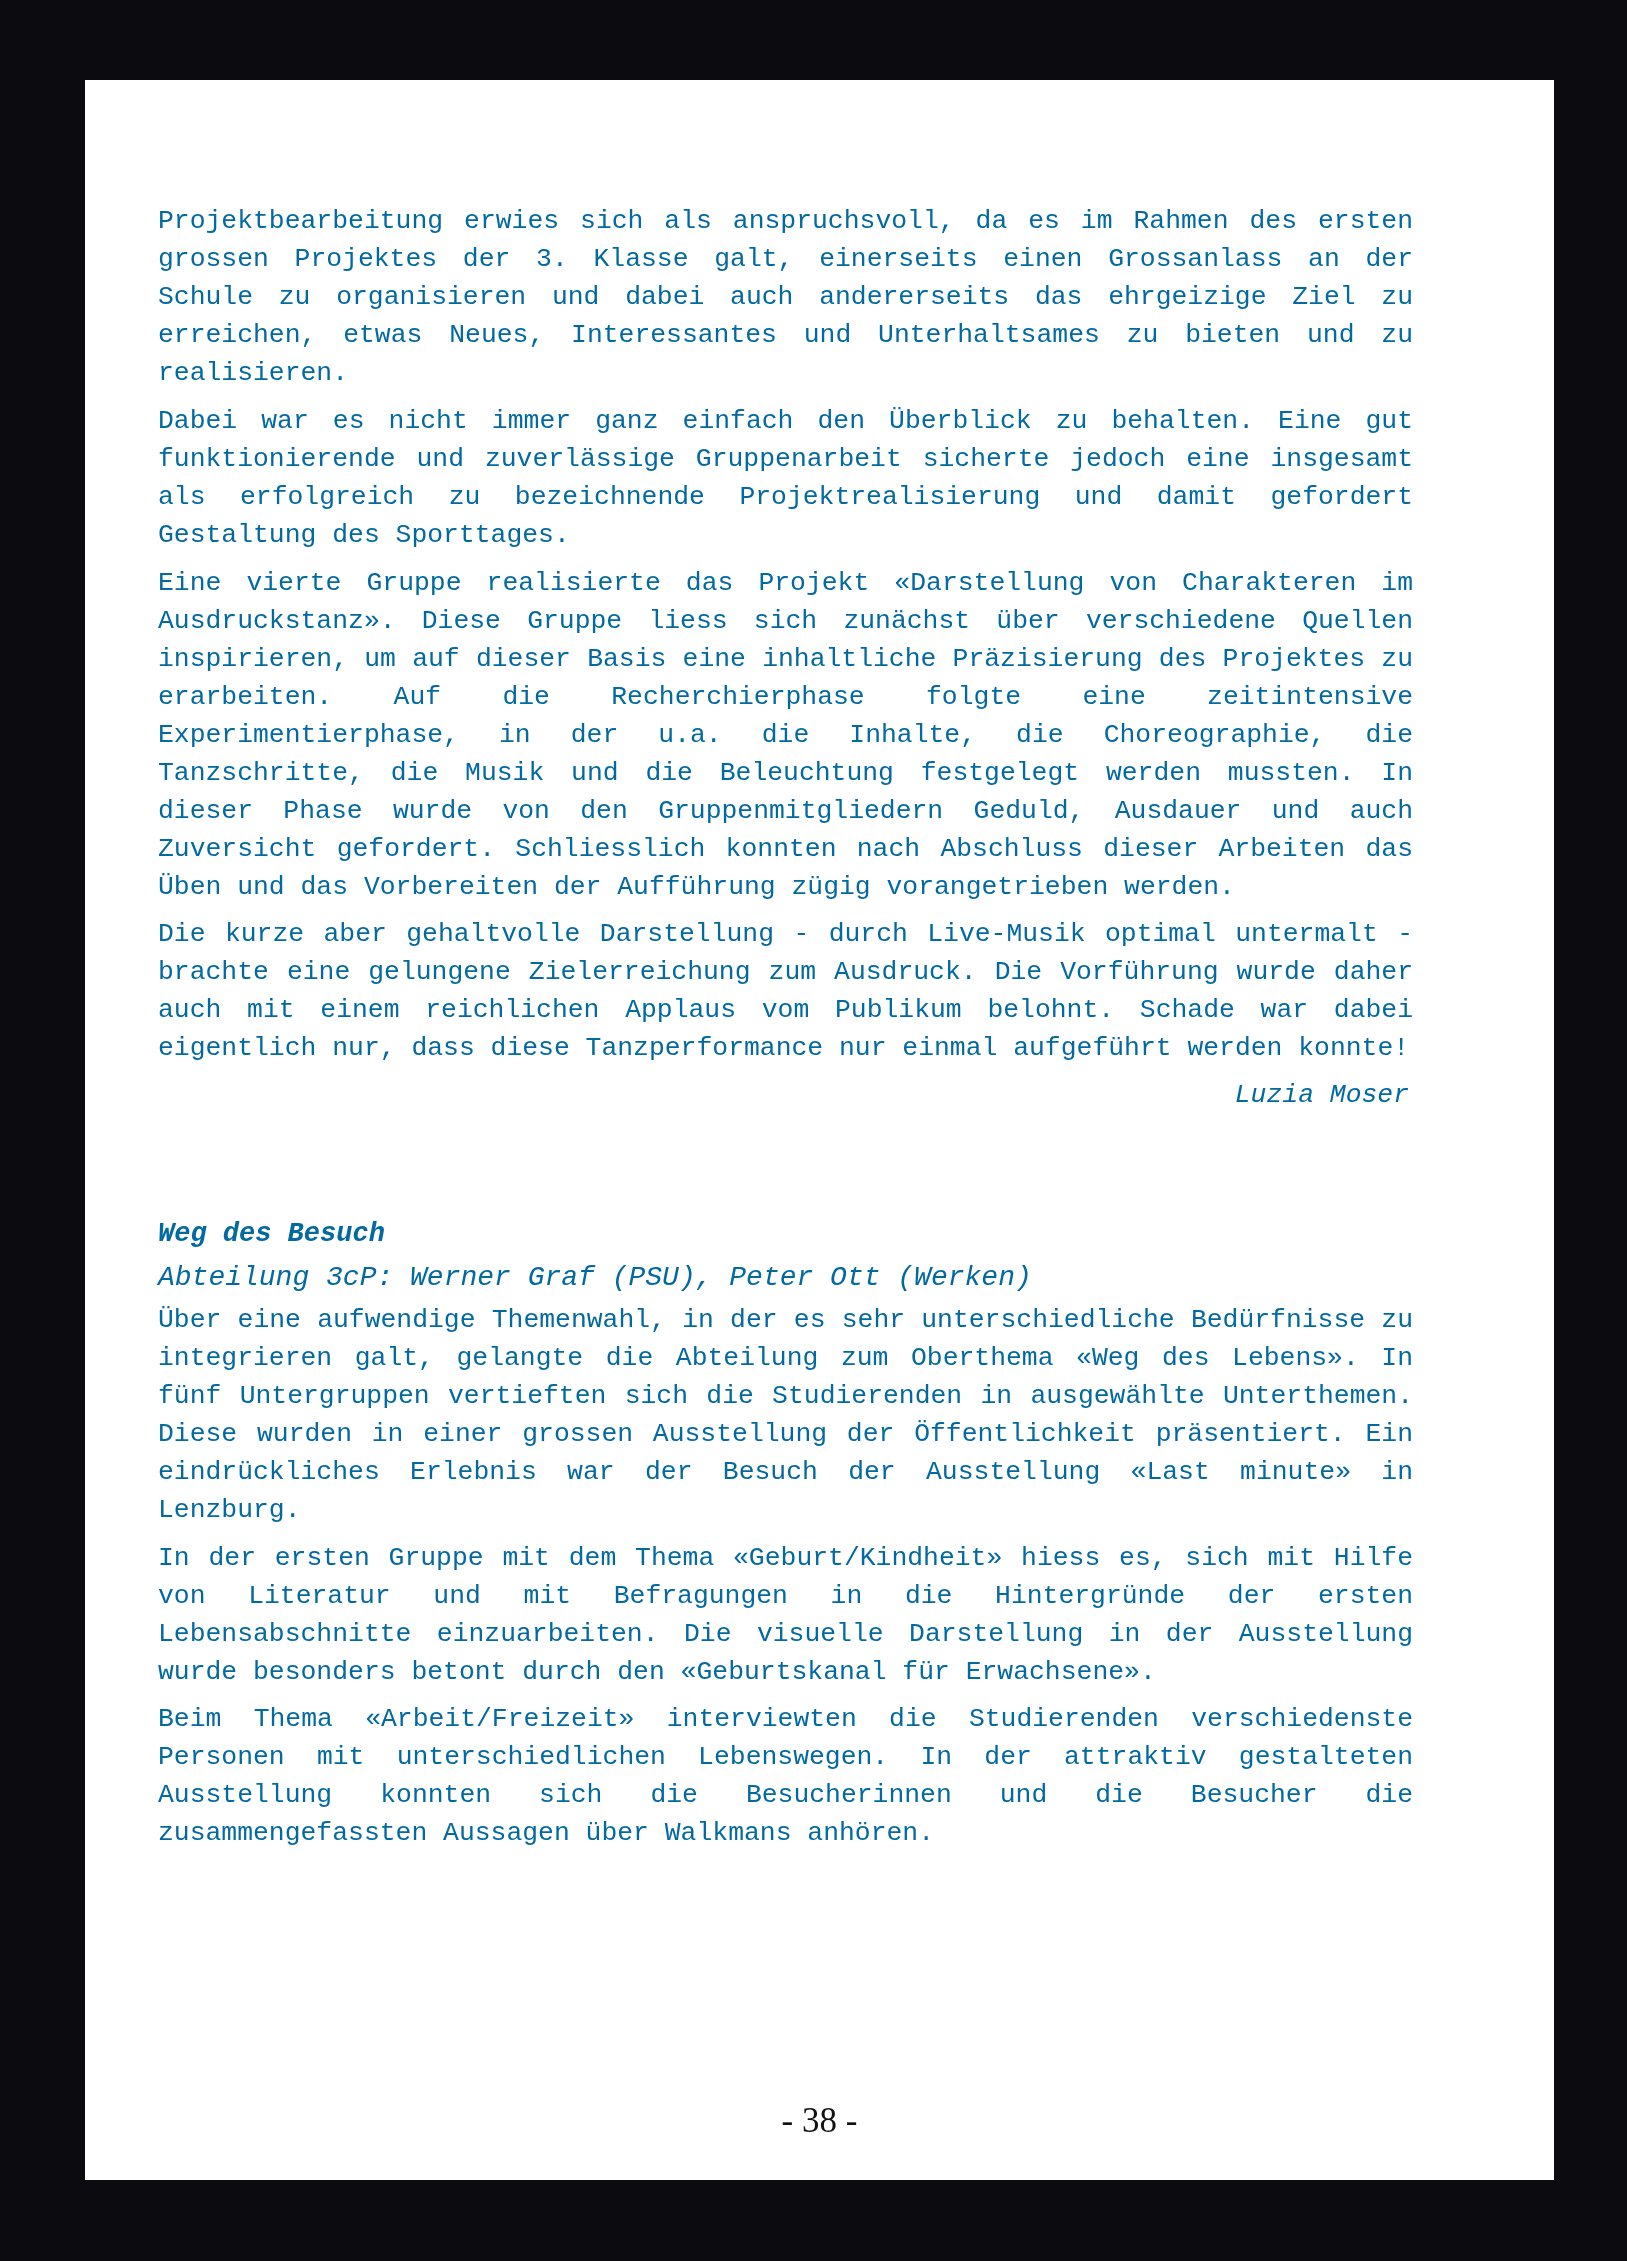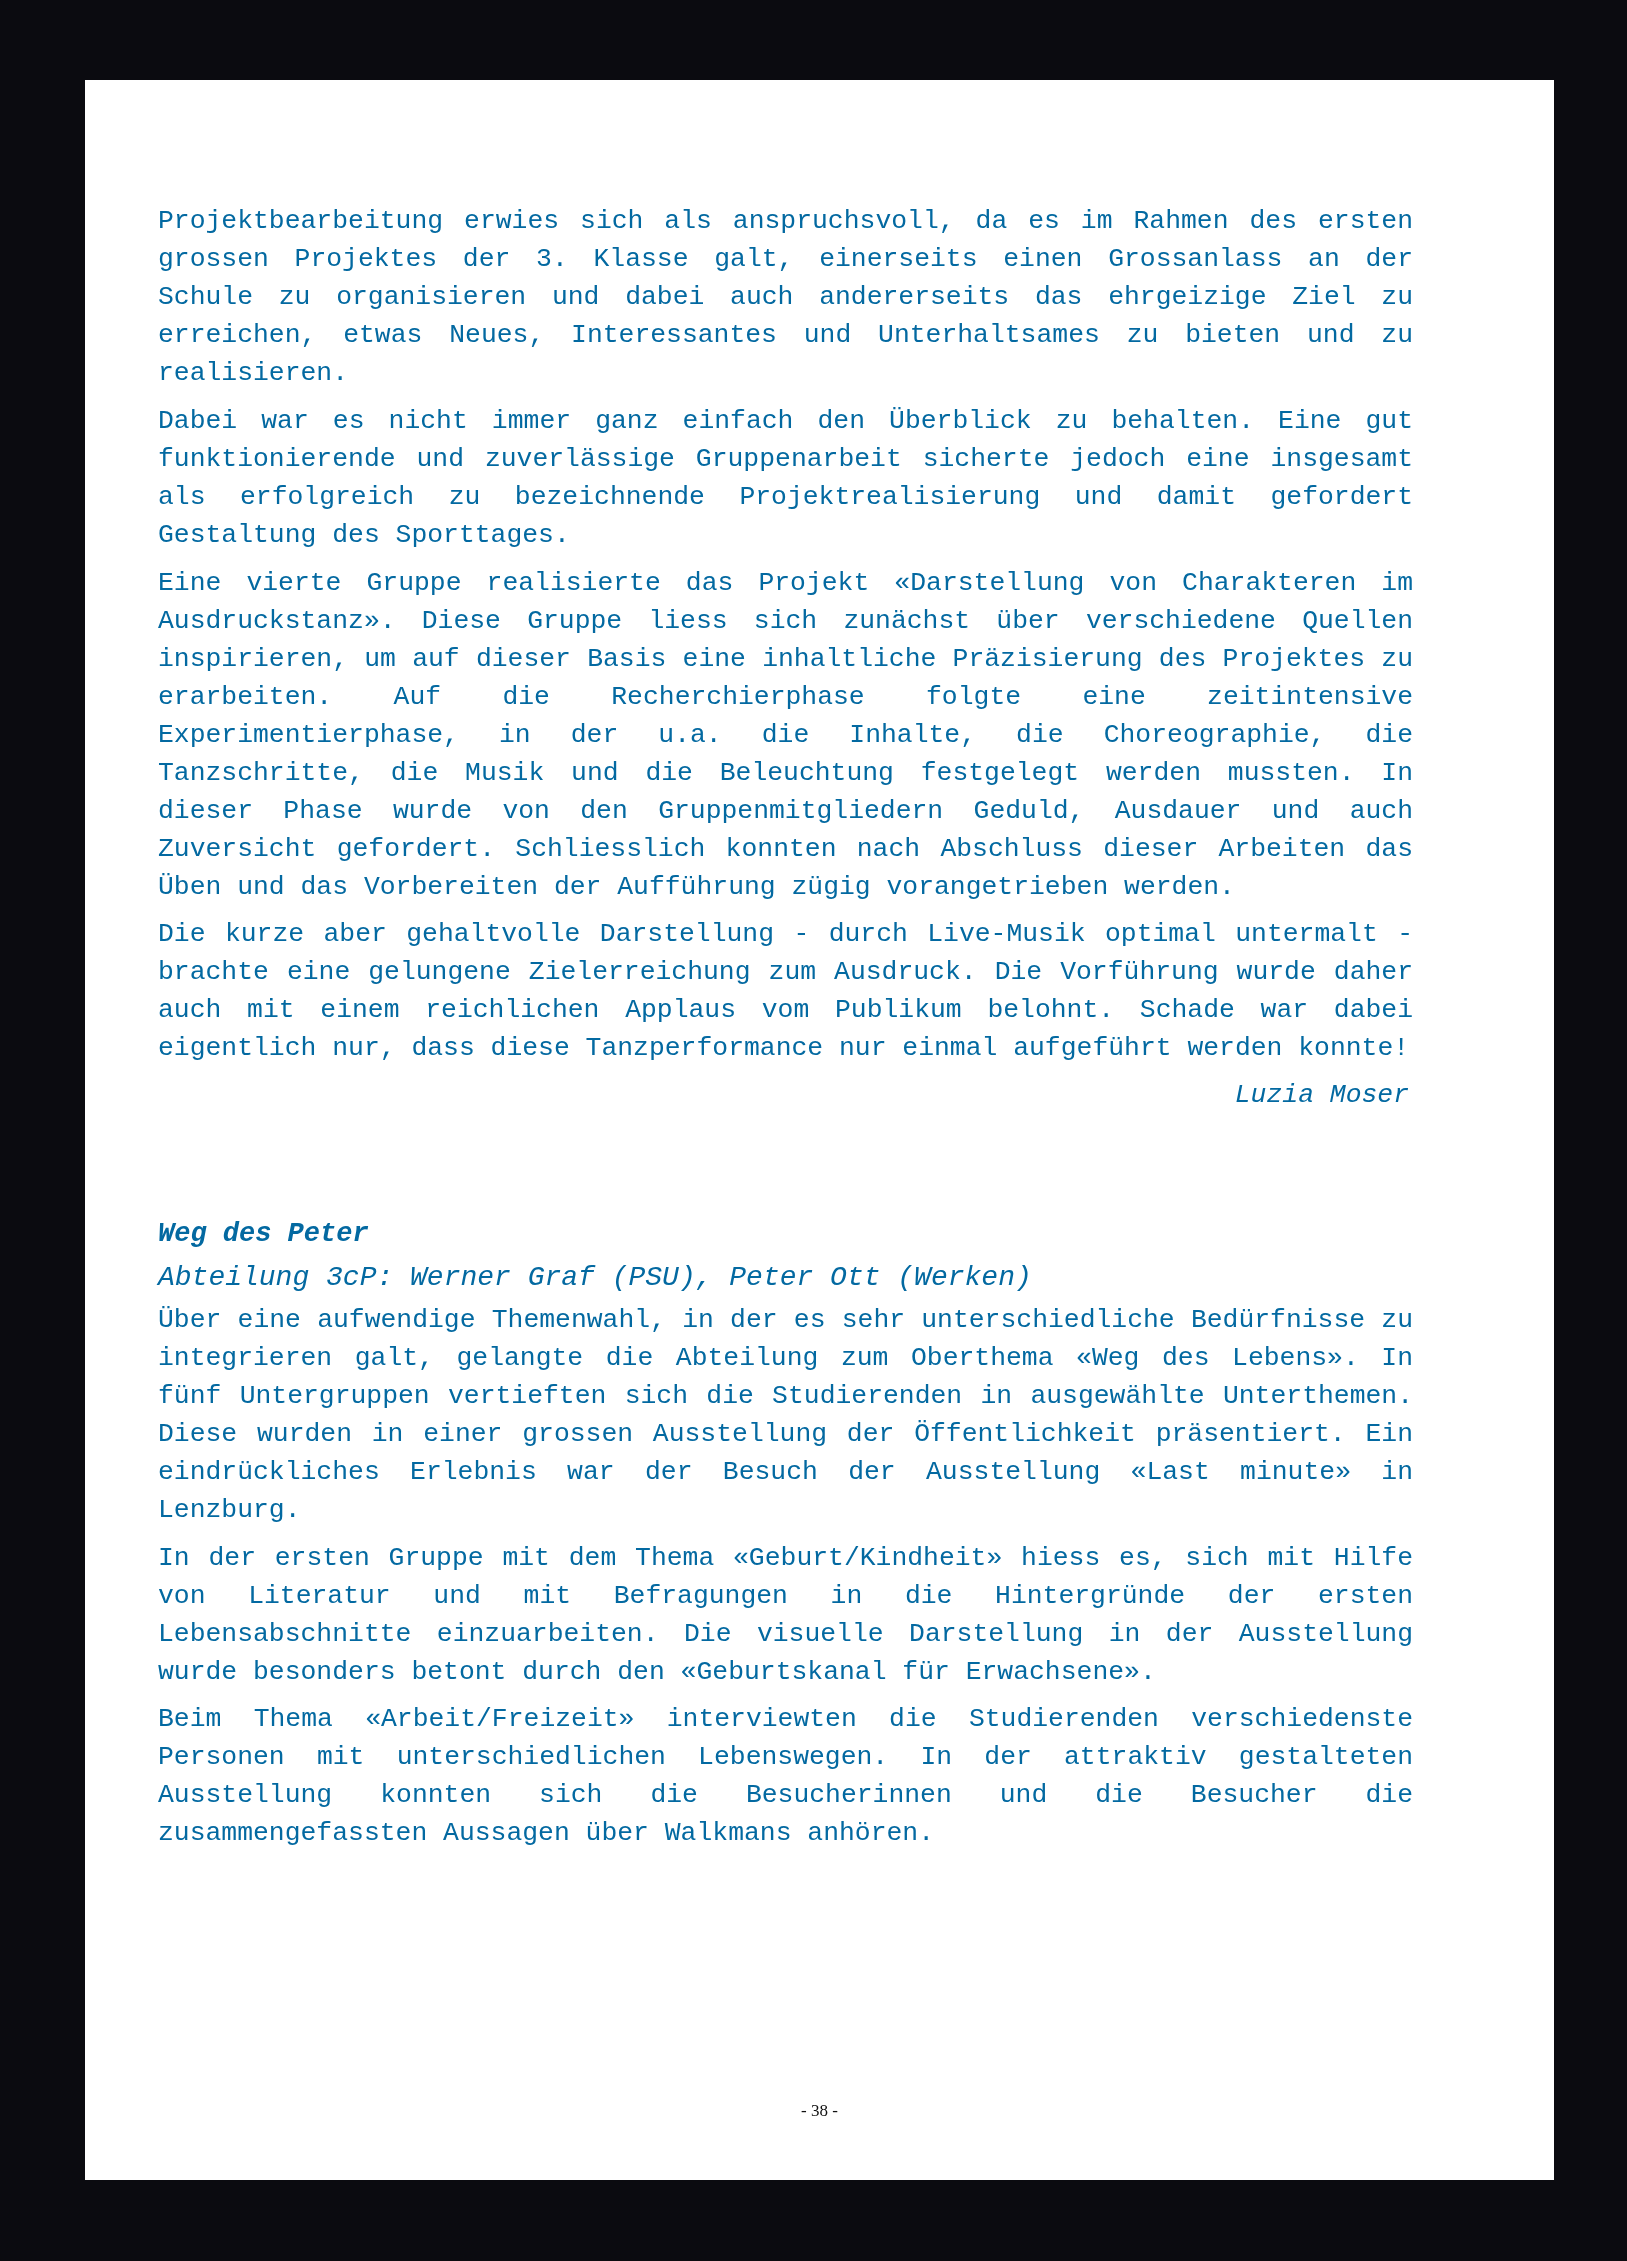--- a/index.html
+++ b/index.html
@@ -58,42 +58,42 @@
       line-height: 33px;
       margin: 0 0 6.5px 0;
     }
     .page-number {
       position: absolute;
       left: 0;
       width: 100%;
       top: 2021px;
       text-align: center;
       font-family: "Liberation Serif", "DejaVu Serif", serif;
-      font-size: 17px;
+      font-size: 35px;
       color: #111111;
     }
   </style>
 </head>
 <body>
 
 <div class="page">
   <div class="content">
 
     <div>
       <p class="para">Projektbearbeitung erwies sich als anspruchsvoll, da es im Rahmen des ersten grossen Projektes der 3. Klasse galt, einerseits einen Grossanlass an der Schule zu organisieren und dabei auch andererseits das ehrgeizige Ziel zu erreichen, etwas Neues, Interessantes und Unterhaltsames zu bieten und zu realisieren.</p>
       <p class="para">Dabei war es nicht immer ganz einfach den Überblick zu behalten. Eine gut funktionierende und zuverlässige Gruppenarbeit sicherte jedoch eine insgesamt als erfolgreich zu bezeichnende Pro­jektrealisierung und damit gefordert Gestaltung des Sporttages.</p>
       <p class="para">Eine vierte Gruppe realisierte das Projekt «Darstellung von Charakteren im Ausdruckstanz». Diese Gruppe liess sich zunächst über verschiedene Quellen inspirieren, um auf dieser Basis eine inhaltliche Präzisierung des Projektes zu erarbeiten. Auf die Recherchierphase folgte eine zeitintensive Experimentierphase, in der u.a. die Inhalte, die Choreographie, die Tanzschritte, die Musik und die Beleuchtung festgelegt werden mussten. In dieser Phase wurde von den Gruppenmitgliedern Geduld, Ausdauer und auch Zuversicht gefordert. Schliesslich konnten nach Abschluss dieser Arbeiten das Üben und das Vorbereiten der Aufführung zügig vorange­trieben werden.</p>
       <p class="para">Die kurze aber gehaltvolle Darstellung - durch Live-Musik optimal untermalt - brachte eine ge­lungene Zielerreichung zum Ausdruck. Die Vorführung wurde daher auch mit einem reichlichen Applaus vom Publikum belohnt. Schade war dabei eigentlich nur, dass diese Tanzperformance nur einmal aufgeführt werden konnte!</p>
       <p class="signature">Luzia Moser</p>
     </div>
 
     <div class="section-gap"></div>
 
     <div>
-      <h2 class="section-title">Weg des Peter</h2>
+      <h2 class="section-title">Weg des Besuch</h2>
       <p class="section-byline">Abteilung 3cP: Werner Graf (PSU), Peter Ott (Werken)</p>
       <p class="para">Über eine aufwendige Themenwahl, in der es sehr unterschiedliche Bedürfnisse zu integrieren galt, gelangte die Abteilung zum Oberthema «Weg des Lebens». In fünf Untergruppen vertieften sich die Studierenden in ausgewählte Unterthemen. Diese wurden in einer grossen Ausstellung der Öffentlichkeit präsentiert. Ein eindrückliches Erlebnis war der Besuch der Ausstellung «Last minute» in Lenzburg.</p>
       <p class="para">In der ersten Gruppe mit dem Thema «Geburt/Kindheit» hiess es, sich mit Hilfe von Literatur und mit Befragungen in die Hintergründe der ersten Lebensabschnitte einzuarbeiten. Die visu­elle Darstellung in der Ausstellung wurde besonders betont durch den «Geburtskanal für Er­wachsene».</p>
       <p class="para">Beim Thema «Arbeit/Freizeit» interviewten die Studierenden verschiedenste Personen mit un­terschiedlichen Lebenswegen. In der attraktiv gestalteten Ausstellung konnten sich die Besuche­rinnen und die Besucher die zusammengefassten Aussagen über Walkmans anhören.</p>
     </div>
 
   </div>
 
   <div class="page-number">- 38 -</div>
 </div>

